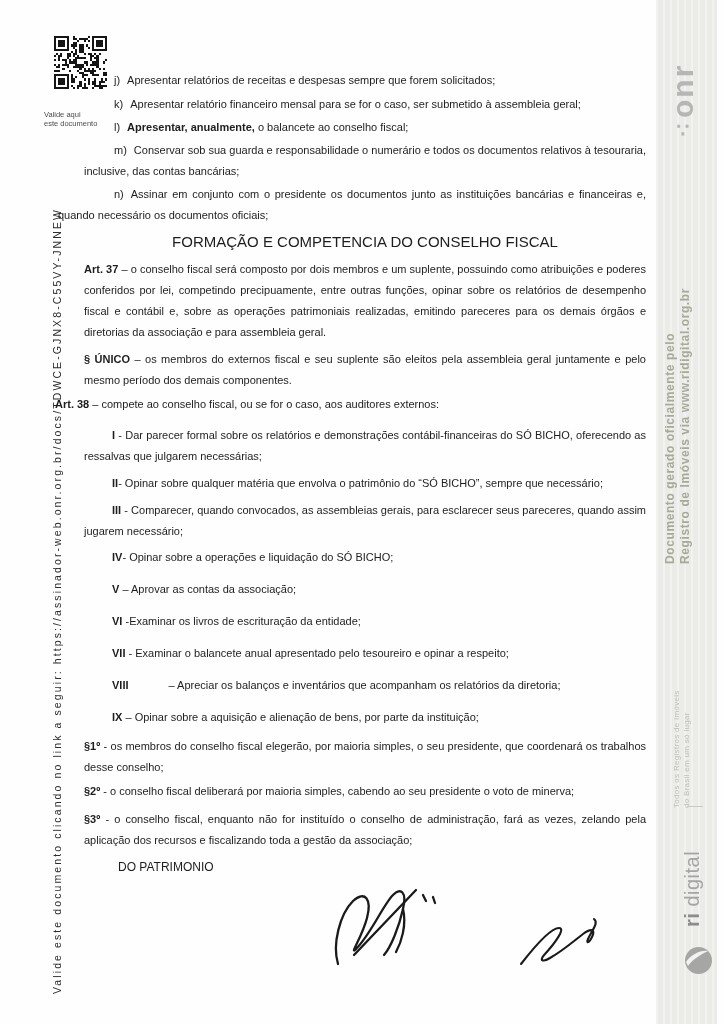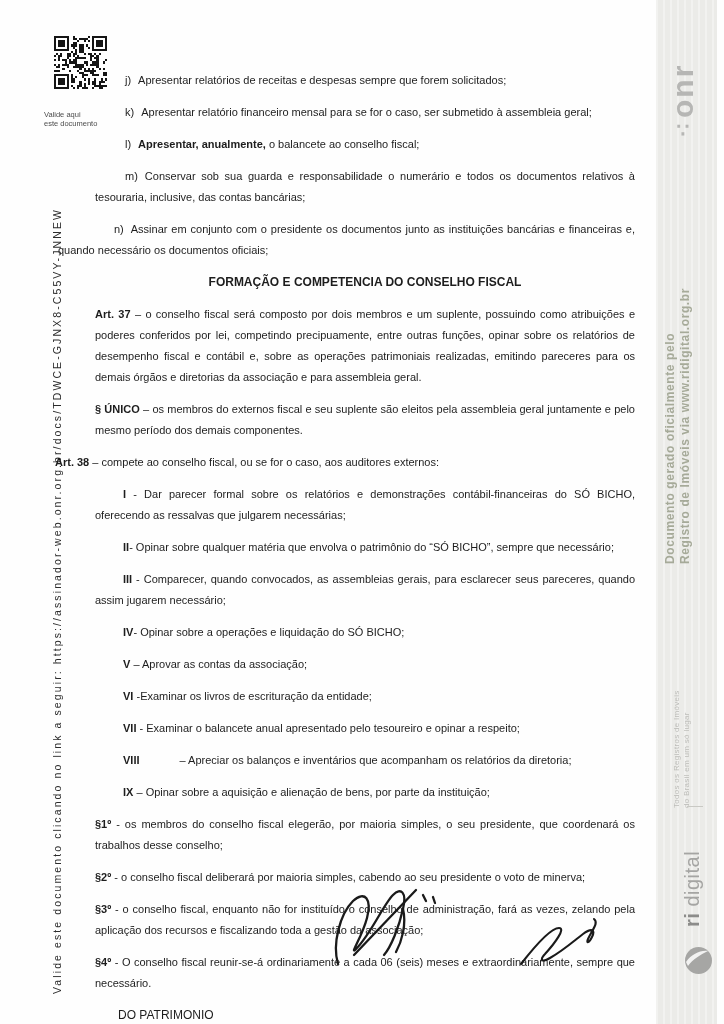--- a/index.html
+++ b/index.html
@@ -35,30 +35,30 @@
   #rid-icon{position:absolute;left:684px;top:946px;width:29px;height:29px}
 
   
   #qr{position:absolute;left:54px;top:36px;width:53px;height:53px}
   #qr-label{position:absolute;left:44px;top:110px;width:72px;text-align:left;
             font-size:7.5px;line-height:9px;color:#4d4d4d}
 
   
   .doc{position:absolute;left:84px;top:0;width:562px;color:#1d1d1d;
        font-size:11px;line-height:21px;text-align:justify}
-  .doc p{margin:11px}
+  .doc p{margin:0}
   .mk{margin-right:7px}
   .lead{font-weight:700}
   .ind{text-indent:30px}
   .cl{text-indent:28px}
   .gap{display:inline-block;width:40px}
   #p-j{margin-top:70px}#p-k{margin-top:3px}#p-l{margin-top:2px}
   #p-m{margin-top:2px}
   #p-n{margin-top:2px;margin-left:-26px;text-indent:56px}
-  #p-head{margin-top:5px;text-align:center;font-weight:700;font-size:12px}
+  #p-head{margin-top:5px;text-align:center;font-weight:400;font-size:15px}
   #p-a37{margin-top:7px}
   #p-un{margin-top:6px}
   #p-a38{margin-top:3px;margin-left:-29px}
   #p-c1{margin-top:10px}#p-c2{margin-top:6px}#p-c3{margin-top:6px}#p-c4{margin-top:5px}
   #p-c5{margin-top:11px}#p-c6{margin-top:11px}#p-c7{margin-top:11px}#p-c8{margin-top:11px}
   #p-c9{margin-top:11px}
   #p-s1{margin-top:8px}#p-s2{margin-top:3px}#p-s3{margin-top:7px}#p-s4{margin-top:2px}
   #p-pat{margin-top:6px;margin-left:34px;font-weight:400;font-size:12px;text-align:left}
 
   .sig{position:absolute}
@@ -314,21 +314,20 @@
   <p id="p-c4" class="cl"><span class="lead">IV</span><span>- Opinar sobre a operações e liquidação do SÓ BICHO;</span></p>
   <p id="p-c5" class="cl"><span class="lead">V</span><span> – Aprovar as contas da associação;</span></p>
   <p id="p-c6" class="cl"><span class="lead">VI</span><span> -Examinar os livros de escrituração da entidade;</span></p>
   <p id="p-c7" class="cl"><span class="lead">VII</span><span> - Examinar o balancete anual apresentado pelo tesoureiro e opinar a respeito;</span></p>
   <p id="p-c8" class="cl"><span class="lead">VIII</span><span class="gap"></span><span>– Apreciar os balanços e inventários que acompanham os relatórios da diretoria;</span></p>
   <p id="p-c9" class="cl"><span class="lead">IX</span><span> – Opinar sobre a aquisição e alienação de bens, por parte da instituição;</span></p>
 
   <p id="p-s1"><span class="lead">§1º</span><span> - os membros do conselho fiscal elegerão, por maioria simples, o seu presidente, que coordenará os trabalhos desse conselho;</span></p>
   <p id="p-s2"><span class="lead">§2º</span><span> - o conselho fiscal deliberará por maioria simples, cabendo ao seu presidente o voto de minerva;</span></p>
   <p id="p-s3"><span class="lead">§3º</span><span> - o conselho fiscal, enquanto não for instituído o conselho de administração, fará as vezes, zelando pela aplicação dos recursos e fiscalizando toda a gestão da associação;</span></p>
-  <p id="p-s4"><span class="lead">§4º</span><span> - O conselho fiscal reunir-se-á ordinariamente a cada 06 (seis) meses e extraordinariamente, sempre que necessário.</span></p>
 
   <p id="p-pat">DO PATRIMONIO</p>
 </div>
 
 <svg id="sig1" class="sig" width="118" height="95" viewBox="0 0 118 95">
   <g fill="none" stroke="#1a1a1a" stroke-width="2.3" stroke-linecap="round" stroke-linejoin="round">
     <path d="M8 80 C 2 60, 10 30, 23 17 C 35 6, 42 15, 37 34 C 32 53, 19 72, 26 65 C 41 50, 53 21, 63 11 C 71 3, 77 8, 73 25 C 69 43, 61 63, 54 71"></path>
     <path d="M24 71 L 86 6"></path>
     <path d="M73 25 C 77 41, 71 59, 66 68"></path>
     <path d="M93 11 l 3 6"></path>

